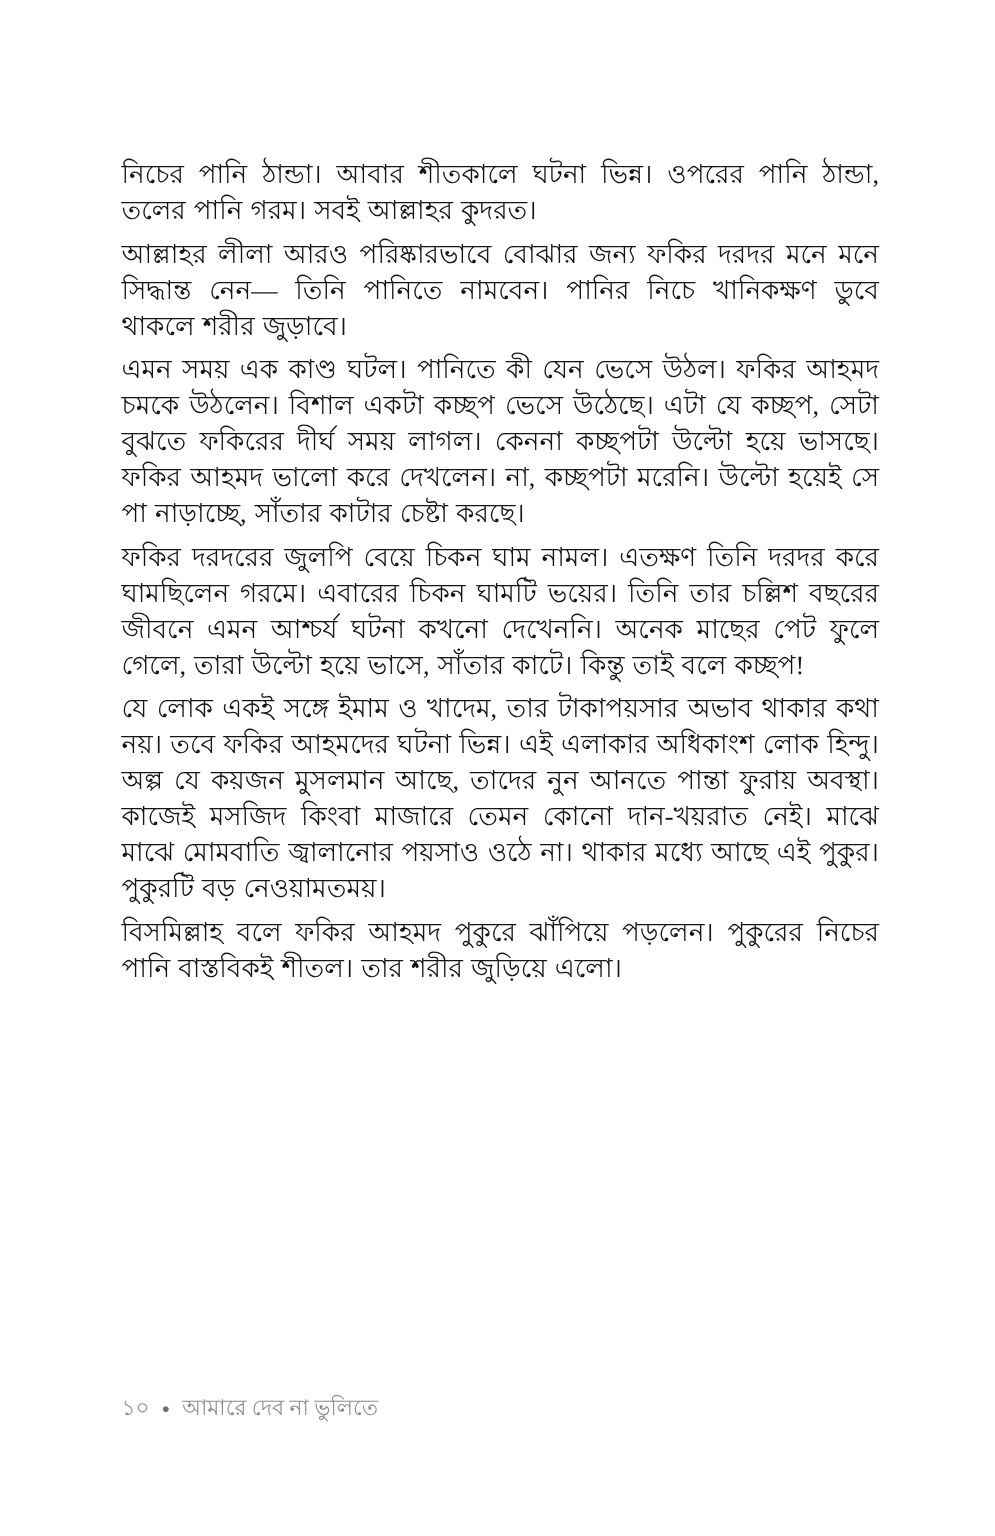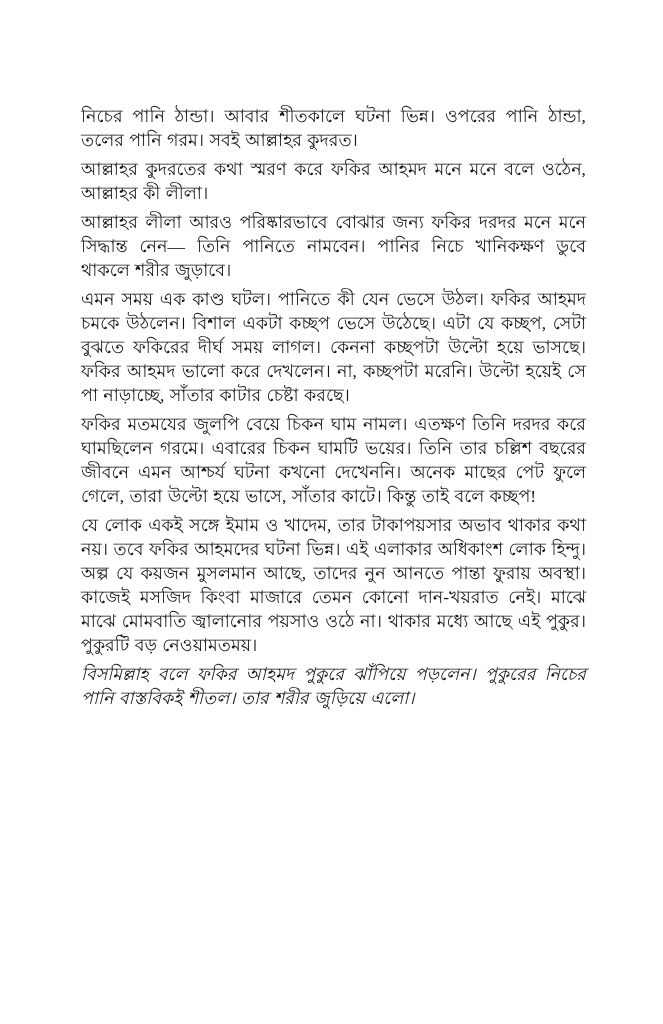--- a/index.html
+++ b/index.html
@@ -24,21 +24,20 @@
     font-size: 17.5px;
     line-height: 24px;
     text-align: justify;
   }
   .content p {
     margin: 0 0 5px 0;
     word-spacing: 1px;
   }
   .content p:last-child {
     margin-bottom: 0;
-    font-style: italic;
   }
   .footer {
     position: absolute;
     top: 929px;
     left: 81px;
     display: flex;
     align-items: center;
     gap: 8px;
     color: #8e8e8e;
     font-size: 14.5px;
@@ -50,22 +49,26 @@
     line-height: 20px;
   }
 </style>
 </head>
 <body>
 
 <div class="page">
 
   <main class="content">
     <p>নিচের পানি ঠান্ডা। আবার শীতকালে ঘটনা ভিন্ন। ওপরের পানি ঠান্ডা, তলের পানি গরম। সবই আল্লাহর কুদরত।</p>
-    <p>আল্লাহর কুদরতের কথা স্মরণ করে ফকির আহমদ মনে মনে বলে ওঠেন, আল্লাহর কী লীলা।</p>
     <p>আল্লাহর লীলা আরও পরিষ্কারভাবে বোঝার জন্য ফকির দরদর মনে মনে সিদ্ধান্ত নেন— তিনি পানিতে নামবেন। পানির নিচে খানিকক্ষণ ডুবে থাকলে শরীর জুড়াবে।</p>
     <p>এমন সময় এক কাণ্ড ঘটল। পানিতে কী যেন ভেসে উঠল। ফকির আহমদ চমকে উঠলেন। বিশাল একটা কচ্ছপ ভেসে উঠেছে। এটা যে কচ্ছপ, সেটা বুঝতে ফকিরের দীর্ঘ সময় লাগল। কেননা কচ্ছপটা উল্টো হয়ে ভাসছে। ফকির আহমদ ভালো করে দেখলেন। না, কচ্ছপটা মরেনি। উল্টো হয়েই সে পা নাড়াচ্ছে, সাঁতার কাটার চেষ্টা করছে।</p>
-    <p>ফকির মতমযের জুলপি বেয়ে চিকন ঘাম নামল। এতক্ষণ তিনি দরদর করে ঘামছিলেন গরমে। এবারের চিকন ঘামটি ভয়ের। তিনি তার চল্লিশ বছরের জীবনে এমন আশ্চর্য ঘটনা কখনো দেখেননি। অনেক মাছের পেট ফুলে গেলে, তারা উল্টো হয়ে ভাসে, সাঁতার কাটে। কিন্তু তাই বলে কচ্ছপ!</p>
+    <p>ফকির দরদরের জুলপি বেয়ে চিকন ঘাম নামল। এতক্ষণ তিনি দরদর করে ঘামছিলেন গরমে। এবারের চিকন ঘামটি ভয়ের। তিনি তার চল্লিশ বছরের জীবনে এমন আশ্চর্য ঘটনা কখনো দেখেননি। অনেক মাছের পেট ফুলে গেলে, তারা উল্টো হয়ে ভাসে, সাঁতার কাটে। কিন্তু তাই বলে কচ্ছপ!</p>
     <p>যে লোক একই সঙ্গে ইমাম ও খাদেম, তার টাকাপয়সার অভাব থাকার কথা নয়। তবে ফকির আহমদের ঘটনা ভিন্ন। এই এলাকার অধিকাংশ লোক হিন্দু। অল্প যে কয়জন মুসলমান আছে, তাদের নুন আনতে পান্তা ফুরায় অবস্থা। কাজেই মসজিদ কিংবা মাজারে তেমন কোনো দান-খয়রাত নেই। মাঝে মাঝে মোমবাতি জ্বালানোর পয়সাও ওঠে না। থাকার মধ্যে আছে এই পুকুর। পুকুরটি বড় নেওয়ামতময়।</p>
     <p>বিসমিল্লাহ বলে ফকির আহমদ পুকুরে ঝাঁপিয়ে পড়লেন। পুকুরের নিচের পানি বাস্তবিকই শীতল। তার শরীর জুড়িয়ে এলো।</p>
   </main>
 
+  <footer class="footer">
+    <span>১০</span>
+    <span class="bullet">●</span>
+    <span>আমারে দেব না ভুলিতে</span>
+  </footer>
 
 </div>
 
 </body></html>

